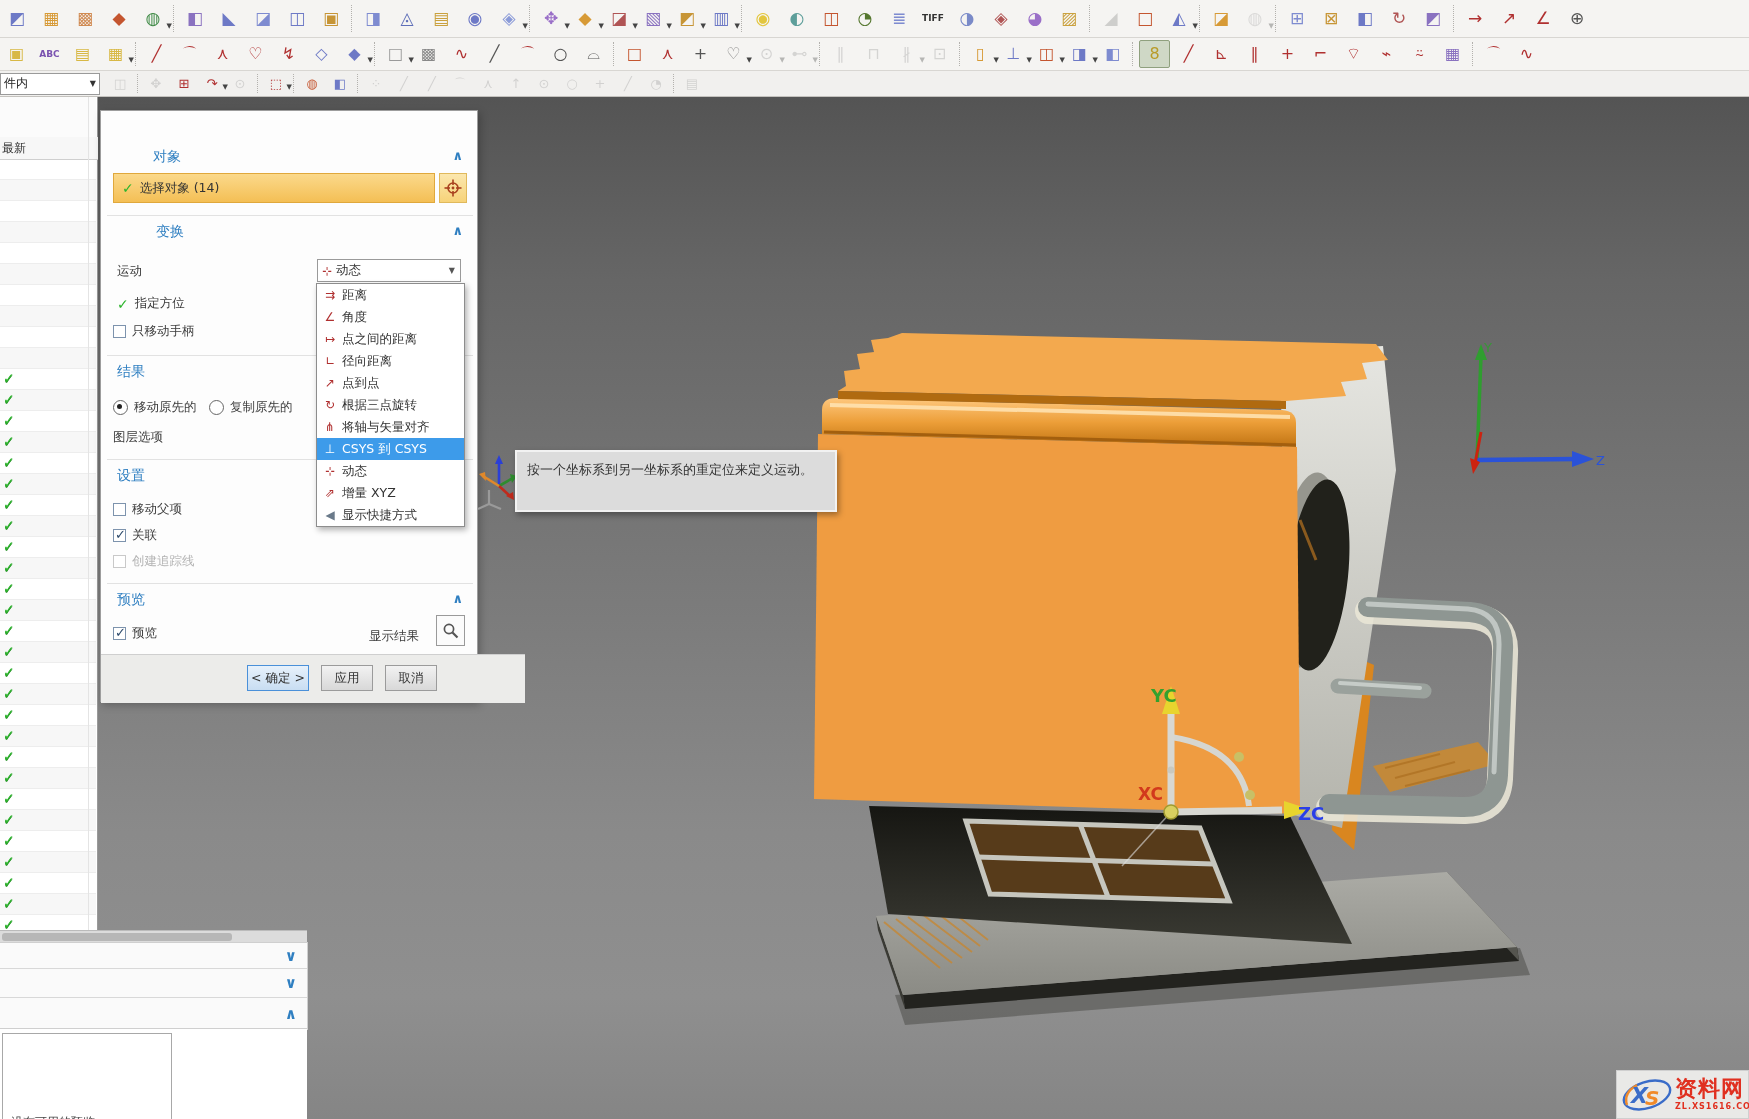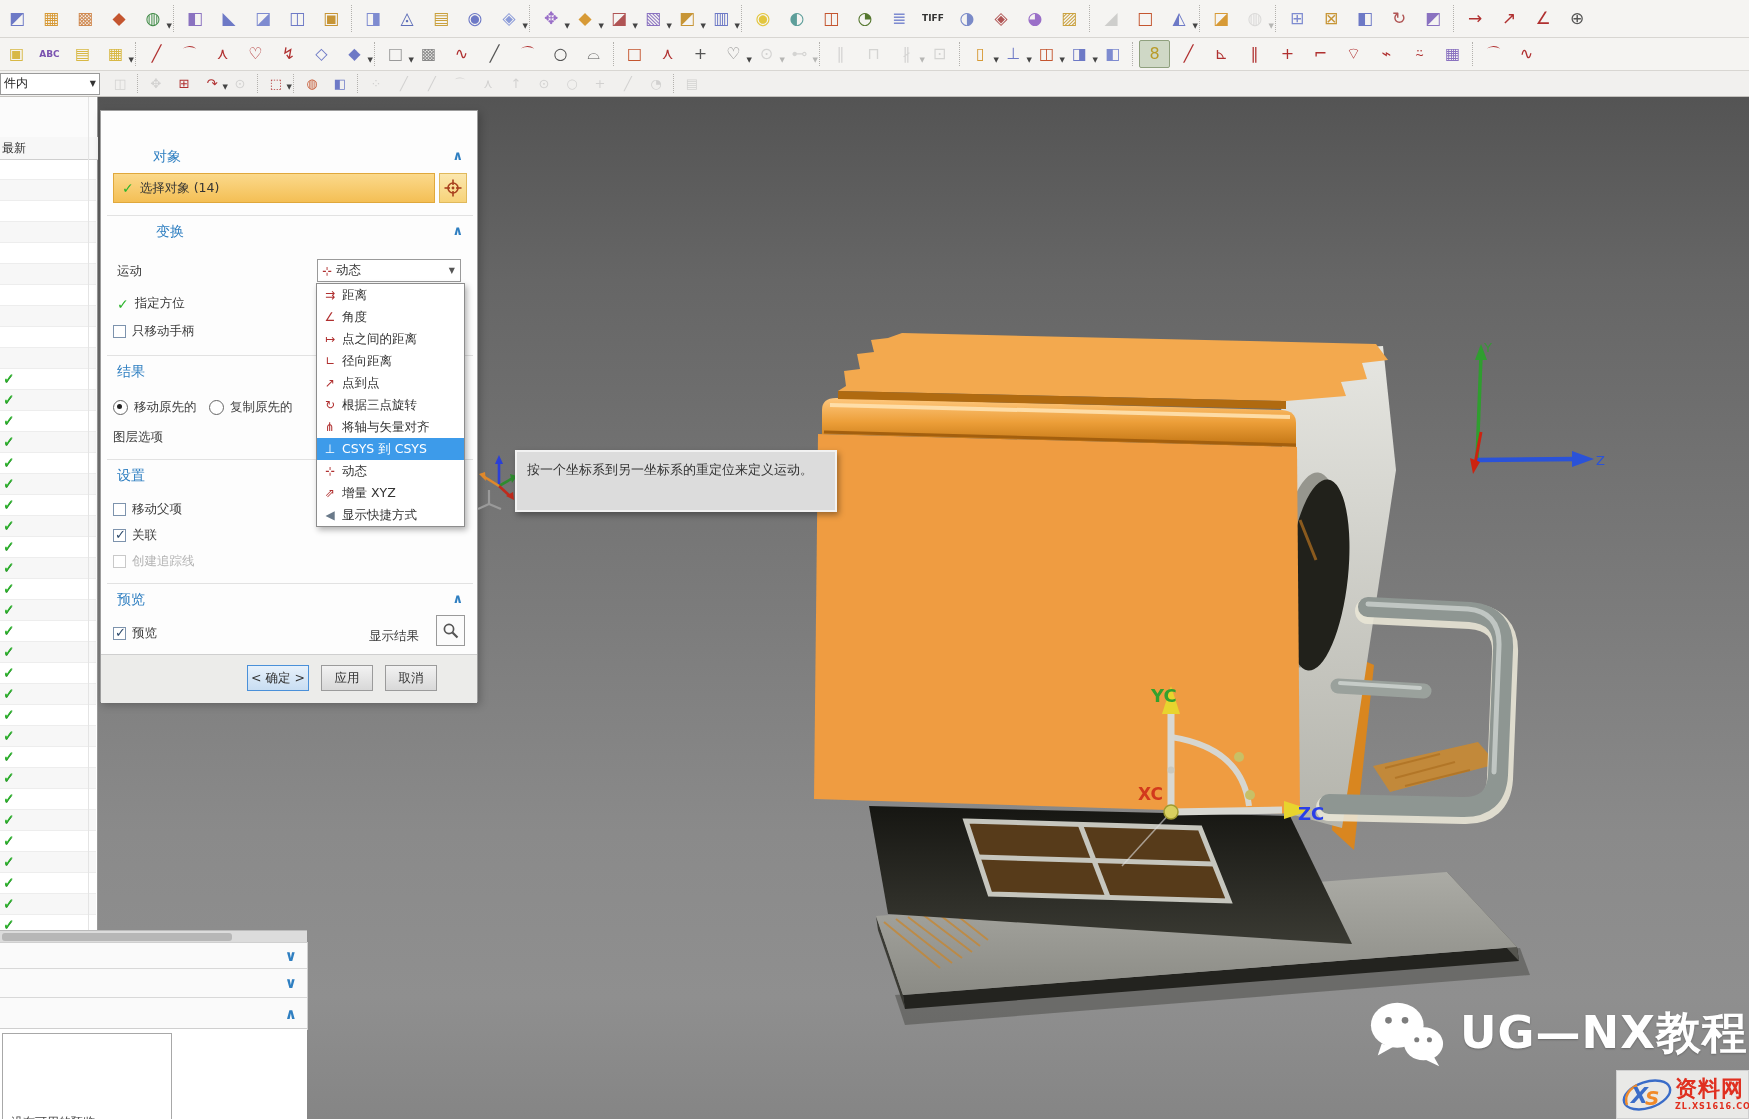--- a/index.html
+++ b/index.html
@@ -78,21 +78,21 @@
   .cb.on::after{content:"✓";position:absolute;left:1px;top:-3px;font-size:13px;color:#2d4a6b;font-weight:bold;}
   .cb.dis{border-color:#c9c9c9;}
   .dis-l{color:#b4b4b4;}
   .radio{width:13px;height:13px;border:1px solid #666;border-radius:50%;background:#fff;position:relative;flex:0 0 auto;}
   .radio.on::after{content:"";position:absolute;left:3px;top:3px;width:5px;height:5px;border-radius:50%;background:#222;}
   .gcheck{color:#2db52d;font-weight:bold;font-size:14px;}
   .combo{position:absolute;left:216px;top:148px;width:144px;height:23px;background:#fff;border:1px solid #9a9a9a;
     box-sizing:border-box;display:flex;align-items:center;font-size:12.5px;}
   .combo .ci{margin:0 4px;font-size:12px;color:#b03030;}
   .combo .ca{margin-left:auto;margin-right:5px;font-size:8px;color:#555;}
-  .btnstrip{position:absolute;left:0;top:543px;width:100%;height:48px;background:#ececea;border-top:1px solid #cfcfcf;}
+  .btnstrip{position:absolute;left:0;top:543px;width:100%;height:48px;background:#ececea;border-top:1px solid #cfcfcf;padding-left:48px;}
   .dbtn{position:absolute;top:10px;height:26px;display:flex;align-items:center;justify-content:center;
     font-size:12.5px;color:#333;background:linear-gradient(180deg,#f2f2f2,#d8d8d8);border:1px solid #9b9b9b;box-sizing:border-box;}
   .dbtn.ok{left:146px;width:62px;background:linear-gradient(180deg,#e7f1fb,#c8ddf2);border:1px solid #4a90d9;}
   .dbtn.ap{left:220px;width:52px;}
   .dbtn.ca2{left:284px;width:52px;}
   .mag-btn{position:absolute;left:335px;top:504px;width:27px;height:29px;border:1px solid #9a9a9a;background:#fbfbfb;
     display:flex;align-items:center;justify-content:center;}
   
   .dropdown{position:absolute;left:316px;top:283px;width:147px;background:#fff;border:1px solid #8d8d8d;z-index:60;box-shadow:2px 3px 6px rgba(0,0,0,.3);}
   .dd-item{position:relative;height:22px;display:flex;align-items:center;font-size:12.5px;color:#333;white-space:nowrap;}
@@ -205,33 +205,20 @@
       <line x1="1477" y1="460" x2="1481" y2="356" stroke="#2f9e2f" stroke-width="3.5"></line>
       <polygon points="1475,360 1487,360 1481,344" fill="#2f9e2f"></polygon>
       <line x1="1477" y1="460" x2="1576" y2="459" stroke="#2a52d8" stroke-width="4.5"></line>
       <polygon points="1572,451 1572,467 1594,459" fill="#2a52d8"></polygon>
       <line x1="1481" y1="432" x2="1475" y2="464" stroke="#cc2310" stroke-width="3"></line>
       <polygon points="1470,458 1480,462 1473,474" fill="#cc2310"></polygon>
       <text id="lblMiniY" x="1484" y="352" font-size="13" fill="#2f9e2f" opacity="0.85">Y</text>
       <text id="lblMiniZ" x="1596" y="465" font-size="13" fill="#2a52d8">Z</text>
     </svg>
 
-    <div class="watermark" style="left:1271px;top:901px;">
-      <svg width="78" height="70" viewBox="0 0 80 70">
-        <ellipse cx="30" cy="27" rx="27" ry="23" fill="#fff"></ellipse>
-        <polygon points="14,46 10,58 26,49" fill="#fff"></polygon>
-        <circle cx="21" cy="22" r="3.4" fill="#7d7d7d"></circle>
-        <circle cx="38" cy="22" r="3.4" fill="#7d7d7d"></circle>
-        <ellipse cx="57" cy="46" rx="20" ry="17" fill="#fff"></ellipse>
-        <polygon points="68,60 73,69 58,62" fill="#fff"></polygon>
-        <circle cx="50" cy="42" r="2.6" fill="#7d7d7d"></circle>
-        <circle cx="63" cy="42" r="2.6" fill="#7d7d7d"></circle>
-      </svg>
-      <span class="wm-text">UG—NX教程</span>
-    </div>
   </div>
 
   <div class="toolbars">
     <div class="tbrow tbrow1" id="tbrow1">
         <span class="tbicon">
           <span style="color: rgb(109, 121, 198);">◩</span>
         </span>
         <span class="tbicon">
           <span style="color: rgb(215, 154, 54);">▦</span>
         </span>

